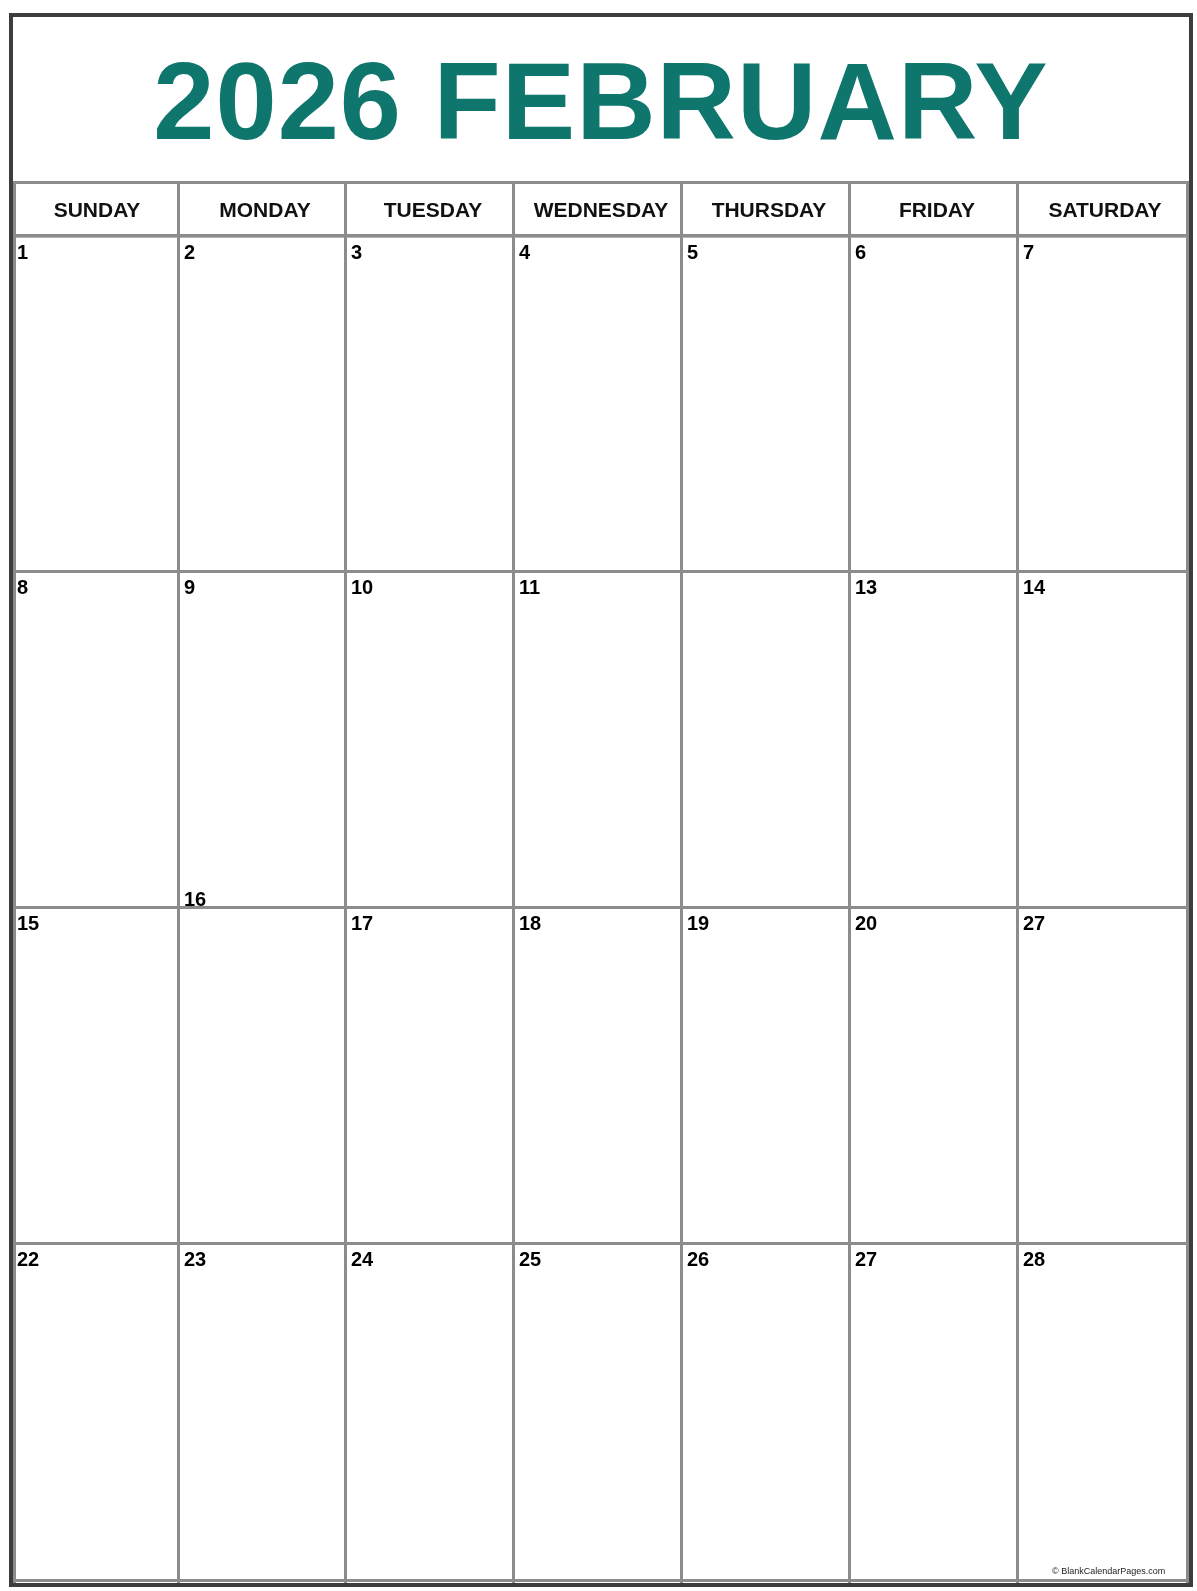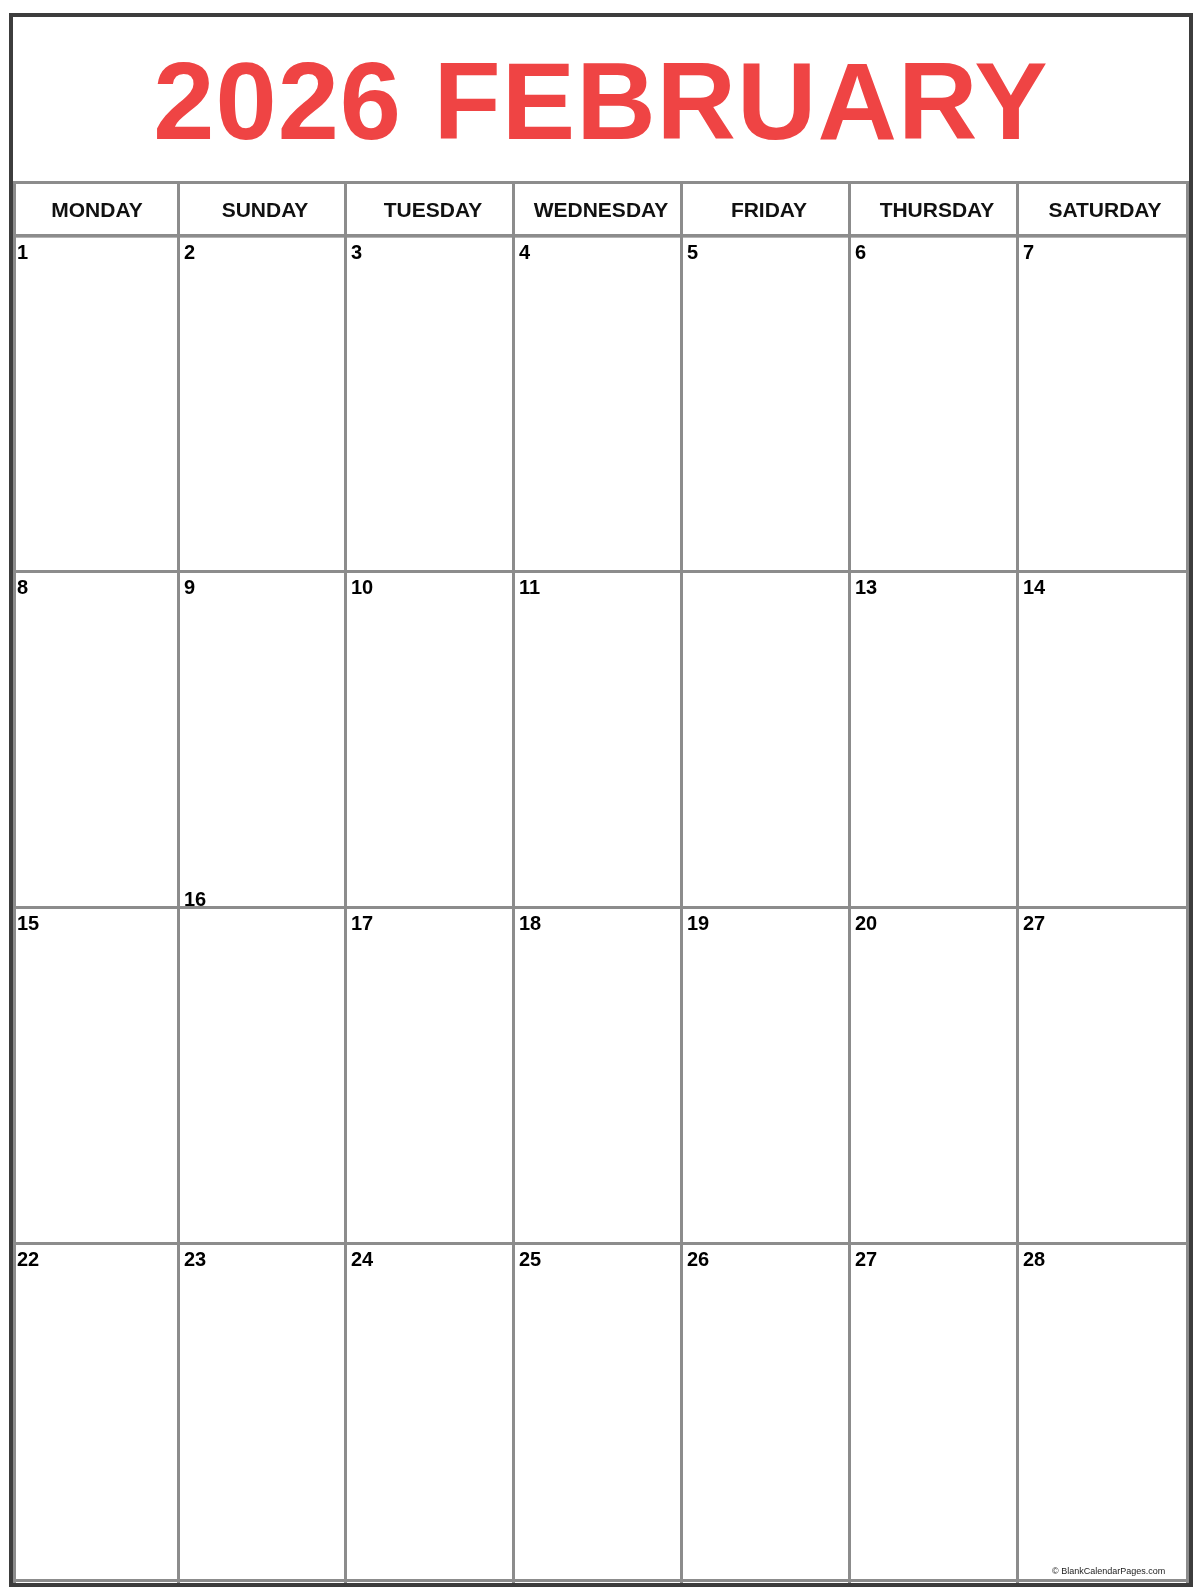--- a/index.html
+++ b/index.html
@@ -1,44 +1,44 @@
 <!DOCTYPE html>
 <html><head>
 <meta charset="utf-8">
 <style>
   html, body { margin: 0; padding: 0; background: #ffffff; }
   body { width: 1197px; height: 1591px; position: relative; overflow: hidden; font-family: "Liberation Sans", sans-serif; }
   .frame { position: absolute; left: 9px; top: 13px; width: 1176px; height: 1566px; border: 4px solid #3d3d3d; box-sizing: content-box; background: #fff; }
   .title-area { position: absolute; left: 0; top: 0; width: 1176px; height: 164px; display: flex; align-items: center; justify-content: center; }
-  .title { font-weight: bold; font-size: 110px; color: #ef4444; letter-spacing: 1px; line-height: 1; margin-top: 4px; }
+  .title { font-weight: bold; font-size: 110px; color: #0f766e; letter-spacing: 1px; line-height: 1; margin-top: 4px; }
   .hline { position: absolute; left: 0; width: 1176px; height: 3px; background: #8c8c8c; }
   .vline { position: absolute; width: 3px; background: #8c8c8c; }
   .dow-row { position: absolute; left: 0; top: 167px; width: 1176px; height: 51px; display: flex; }
   .dow { flex: 0 0 auto; display: flex; align-items: center; justify-content: center; font-weight: bold; font-size: 21px; color: #111; }
   .cell { position: absolute; }
   .num { position: absolute; left: 4px; top: 4px; font-weight: bold; font-size: 20px; color: #000; line-height: 1; }
   .footer { position: absolute; right: 44px; bottom: 4px; font-size: 9px; color: #222; margin-left: 31px; }
 </style>
 </head>
 <body>
 
 <div class="frame">
   <div class="title-area">
     <div class="title">2026 FEBRUARY</div>
   </div>
 
   <div class="hline" style="top:164px"></div>
 
   <div class="dow-row">
+    <div class="dow" style="width:168px">SUNDAY</div>
     <div class="dow" style="width:168px">MONDAY</div>
-    <div class="dow" style="width:168px">SUNDAY</div>
     <div class="dow" style="width:168px">TUESDAY</div>
     <div class="dow" style="width:168px">WEDNESDAY</div>
+    <div class="dow" style="width:168px">THURSDAY</div>
     <div class="dow" style="width:168px">FRIDAY</div>
-    <div class="dow" style="width:168px">THURSDAY</div>
     <div class="dow" style="width:168px">SATURDAY</div>
   </div>
 
   <div class="hline" style="top:217px"></div>
   <div class="hline" style="top:220px; height:1px; background:#b5b5b5"></div>
 
   <div class="vline" style="left:164px; top:164px; height:1402px"></div>
   <div class="vline" style="left:331px; top:164px; height:1402px"></div>
   <div class="vline" style="left:499px; top:164px; height:1402px"></div>
   <div class="vline" style="left:667px; top:164px; height:1402px"></div>

